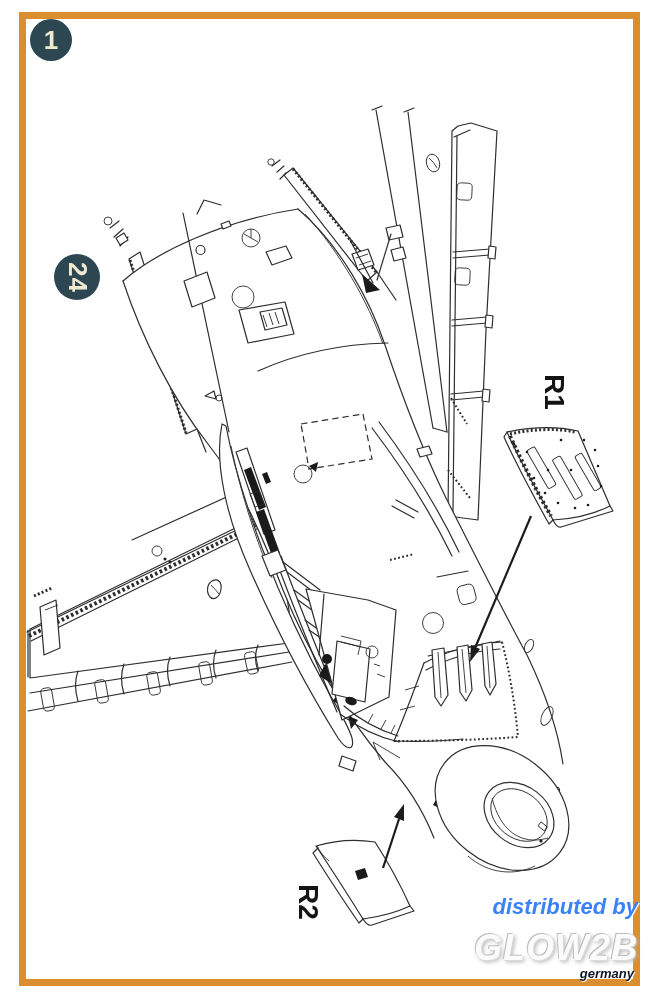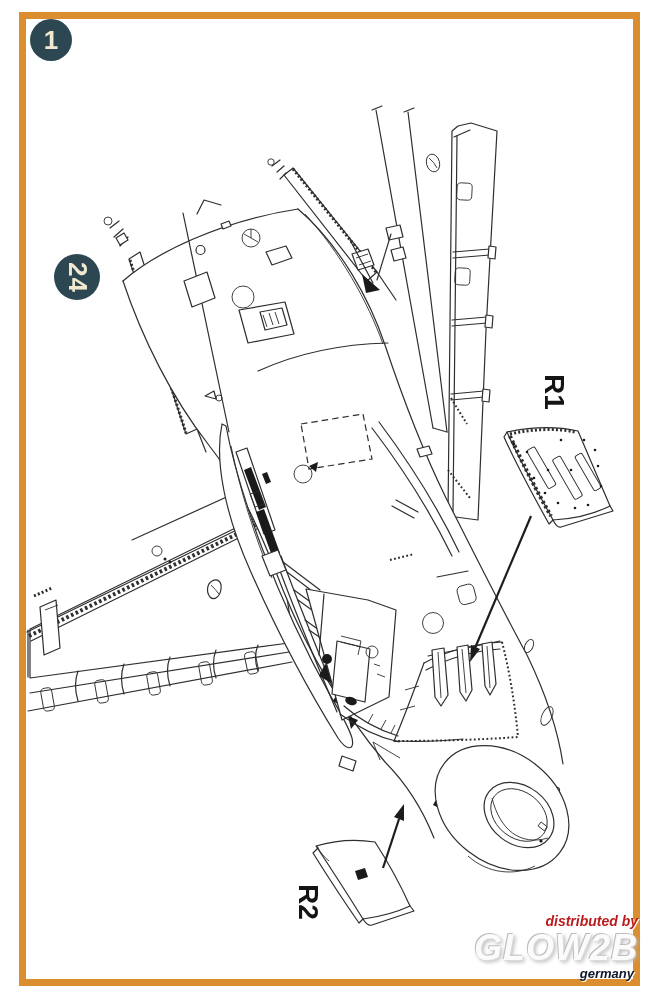--- a/index.html
+++ b/index.html
@@ -12,22 +12,22 @@
   #badge-step{left:30px;top:19px;width:42px;height:42px;font-size:26px;}
   #badge-part{left:54px;top:254px;width:46px;height:46px;font-size:26px;}
   #badge-part .rot{transform:rotate(90deg);letter-spacing:1px;}
   .callout{position:absolute;font-weight:bold;font-size:28px;color:#141414;
            width:44px;height:36px;display:flex;align-items:center;justify-content:center;}
   #callout-r1{left:532px;top:374px;transform:rotate(90deg);}
   #callout-r2{left:286px;top:884px;transform:rotate(90deg);}
   #art{position:absolute;left:0;top:0;width:660px;height:1000px;}
   #watermark{position:absolute;right:22px;bottom:20px;text-align:right;
              font-style:italic;font-weight:bold;line-height:1;z-index:5;}
-  #wm1{font-size:14px;color:#b91c1c;text-shadow:1px 1px 0 #ffffff;}
-  #wm2{font-size:36px;letter-spacing:1px;color:#FBFBFB;margin-top:2px;
+  #wm1{font-size:22px;color:#3b82f6;text-shadow:1px 1px 0 #ffffff;}
+  #wm2{font-size:36px;letter-spacing:1px;color:#FBFBFB;margin-top:12px;
        text-shadow:-1px -1px 0 #BDBDBD,1px 1px 0 #DADADA,2px 2px 4px #B3B3B3;}
   #wm3{font-size:13px;color:#0f172a;text-shadow:1px 1px 0 #ffffff;margin-top:1px;padding-right:4px;}
   svg .ln{fill:none;stroke:#2E2E2E;stroke-width:1.2;stroke-linecap:round;stroke-linejoin:round;}
   svg .fw{fill:#ffffff;stroke:#2E2E2E;stroke-width:1.2;stroke-linejoin:round;}
   svg .fwn{fill:#ffffff;stroke:none;}
   svg .thin{fill:none;stroke:#2E2E2E;stroke-width:0.9;}
   svg .blk{fill:#1A1A1A;stroke:none;}
   svg .teeth{fill:none;stroke:#2E2E2E;stroke-width:4;stroke-dasharray:2.6 2.6;}
   svg .teeth2{fill:none;stroke:#2E2E2E;stroke-width:3;stroke-dasharray:2 2.2;}
   svg .dots{fill:none;stroke:#2E2E2E;stroke-width:2;stroke-dasharray:1.8 2.4;}

